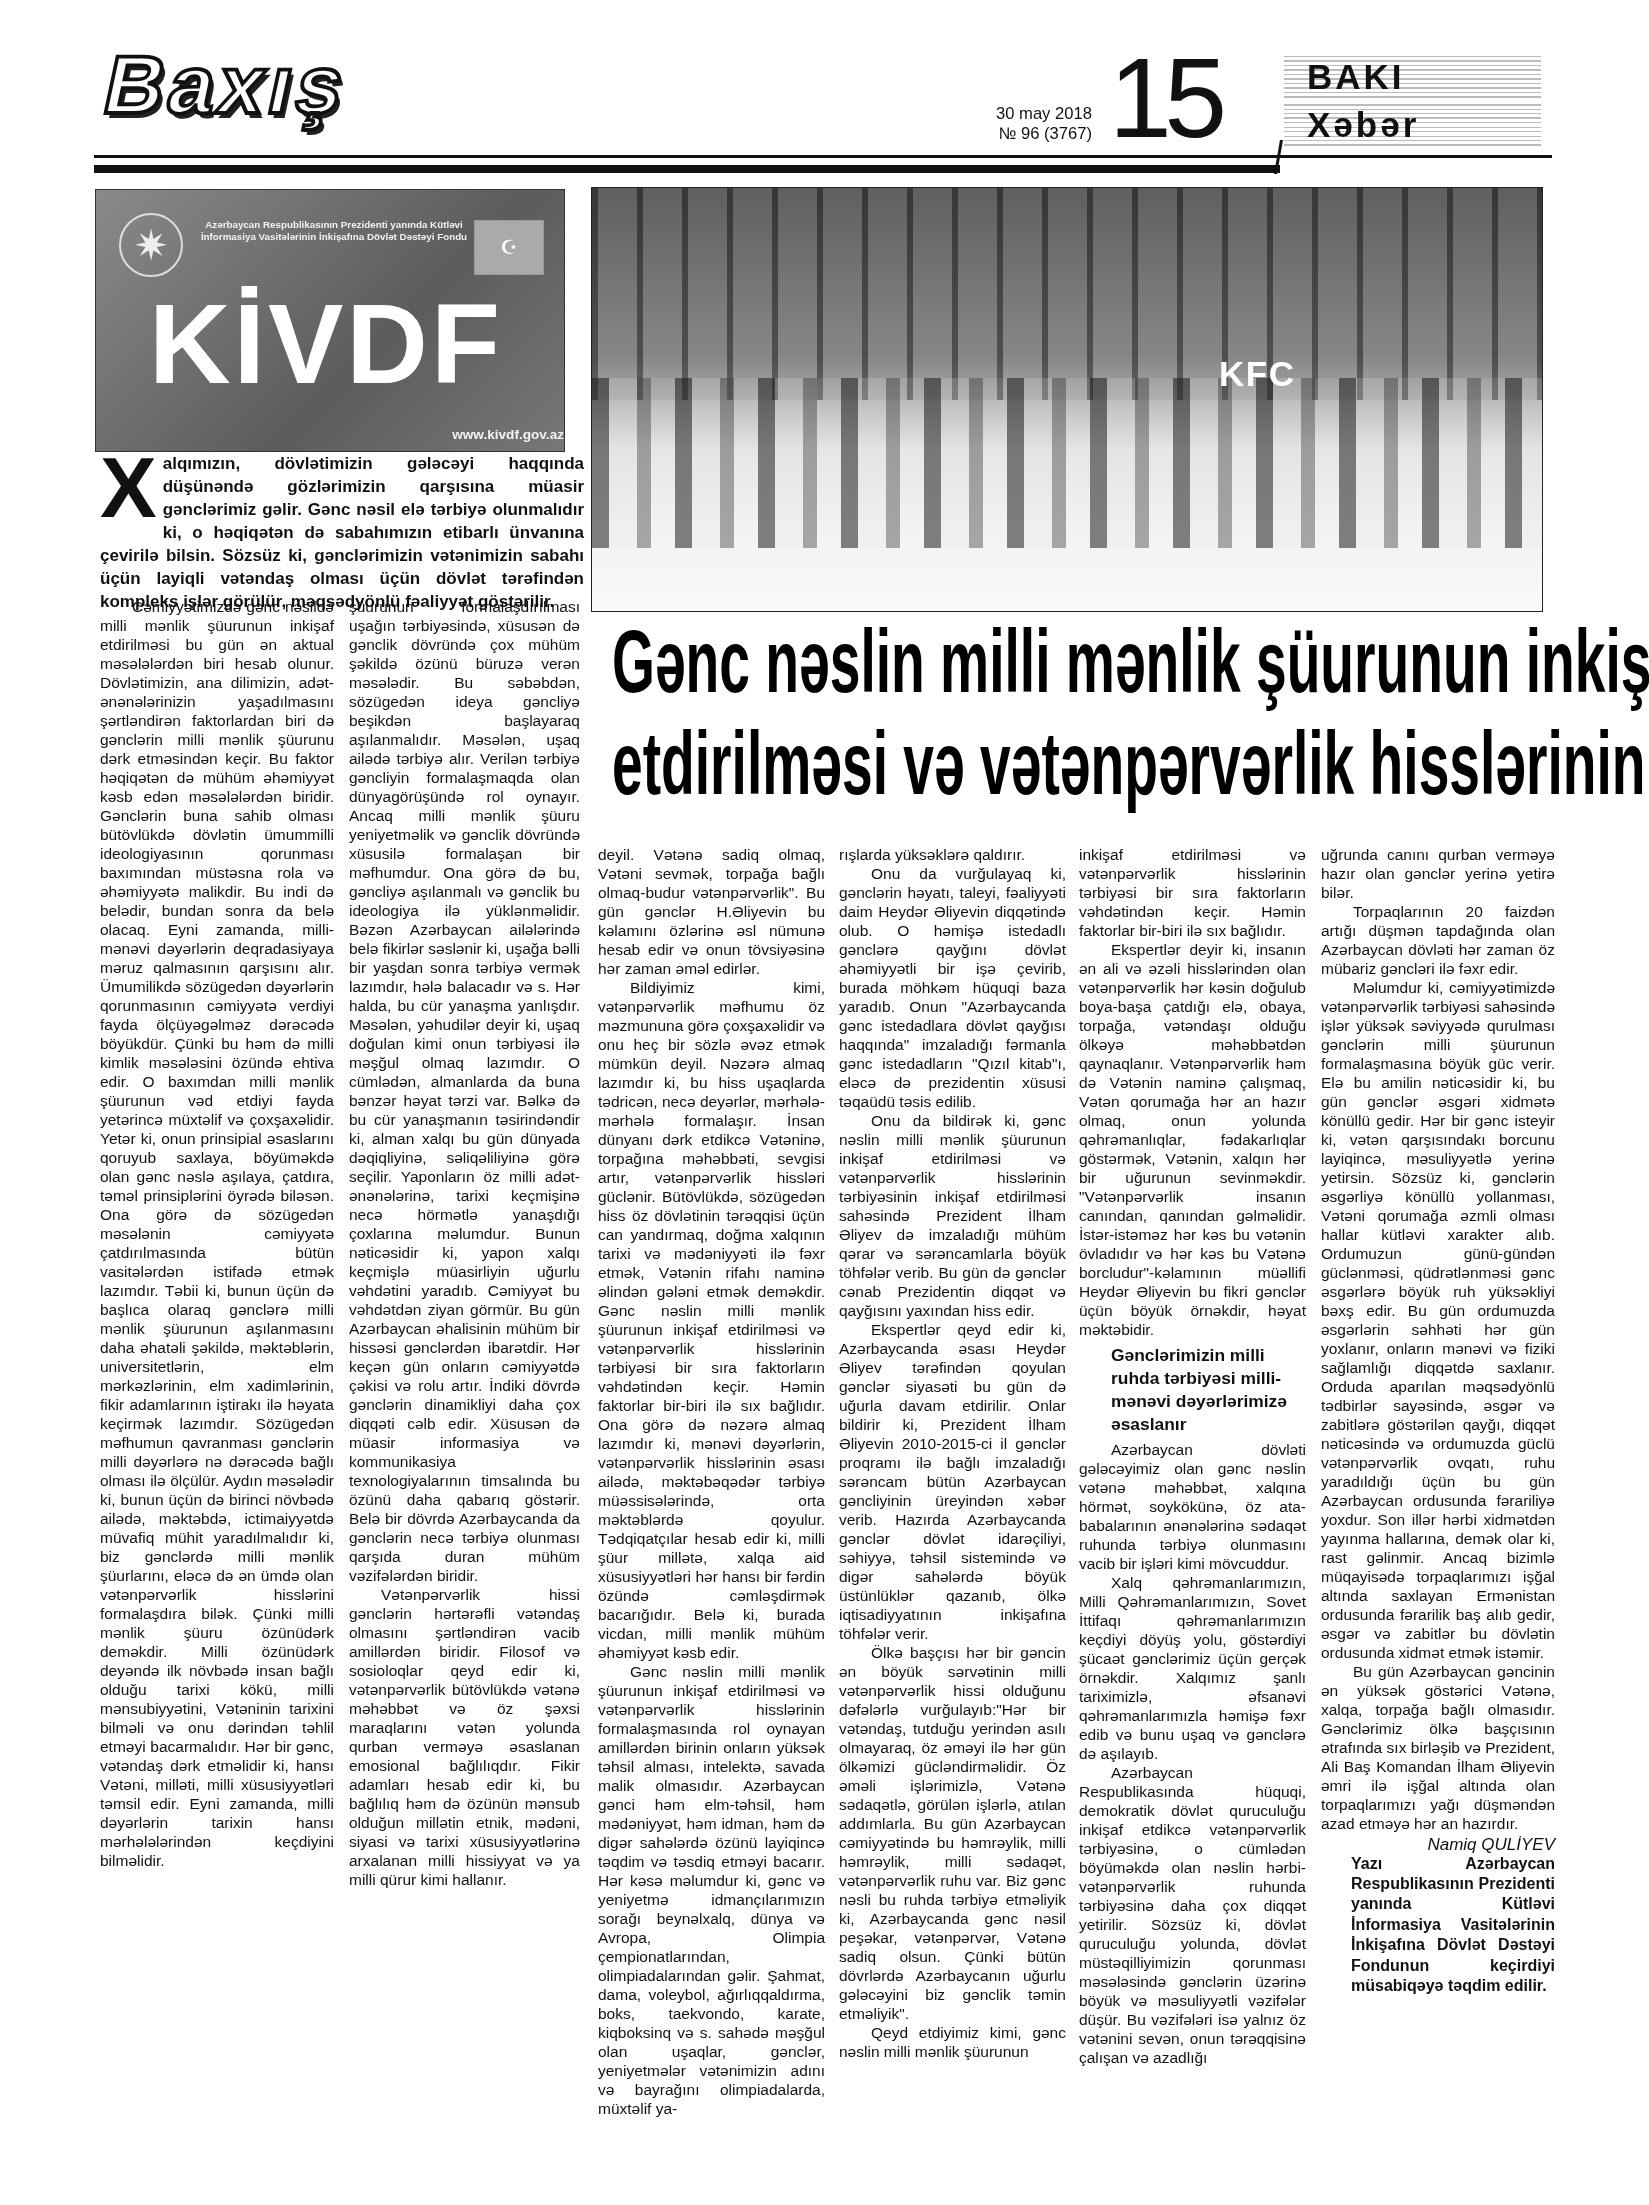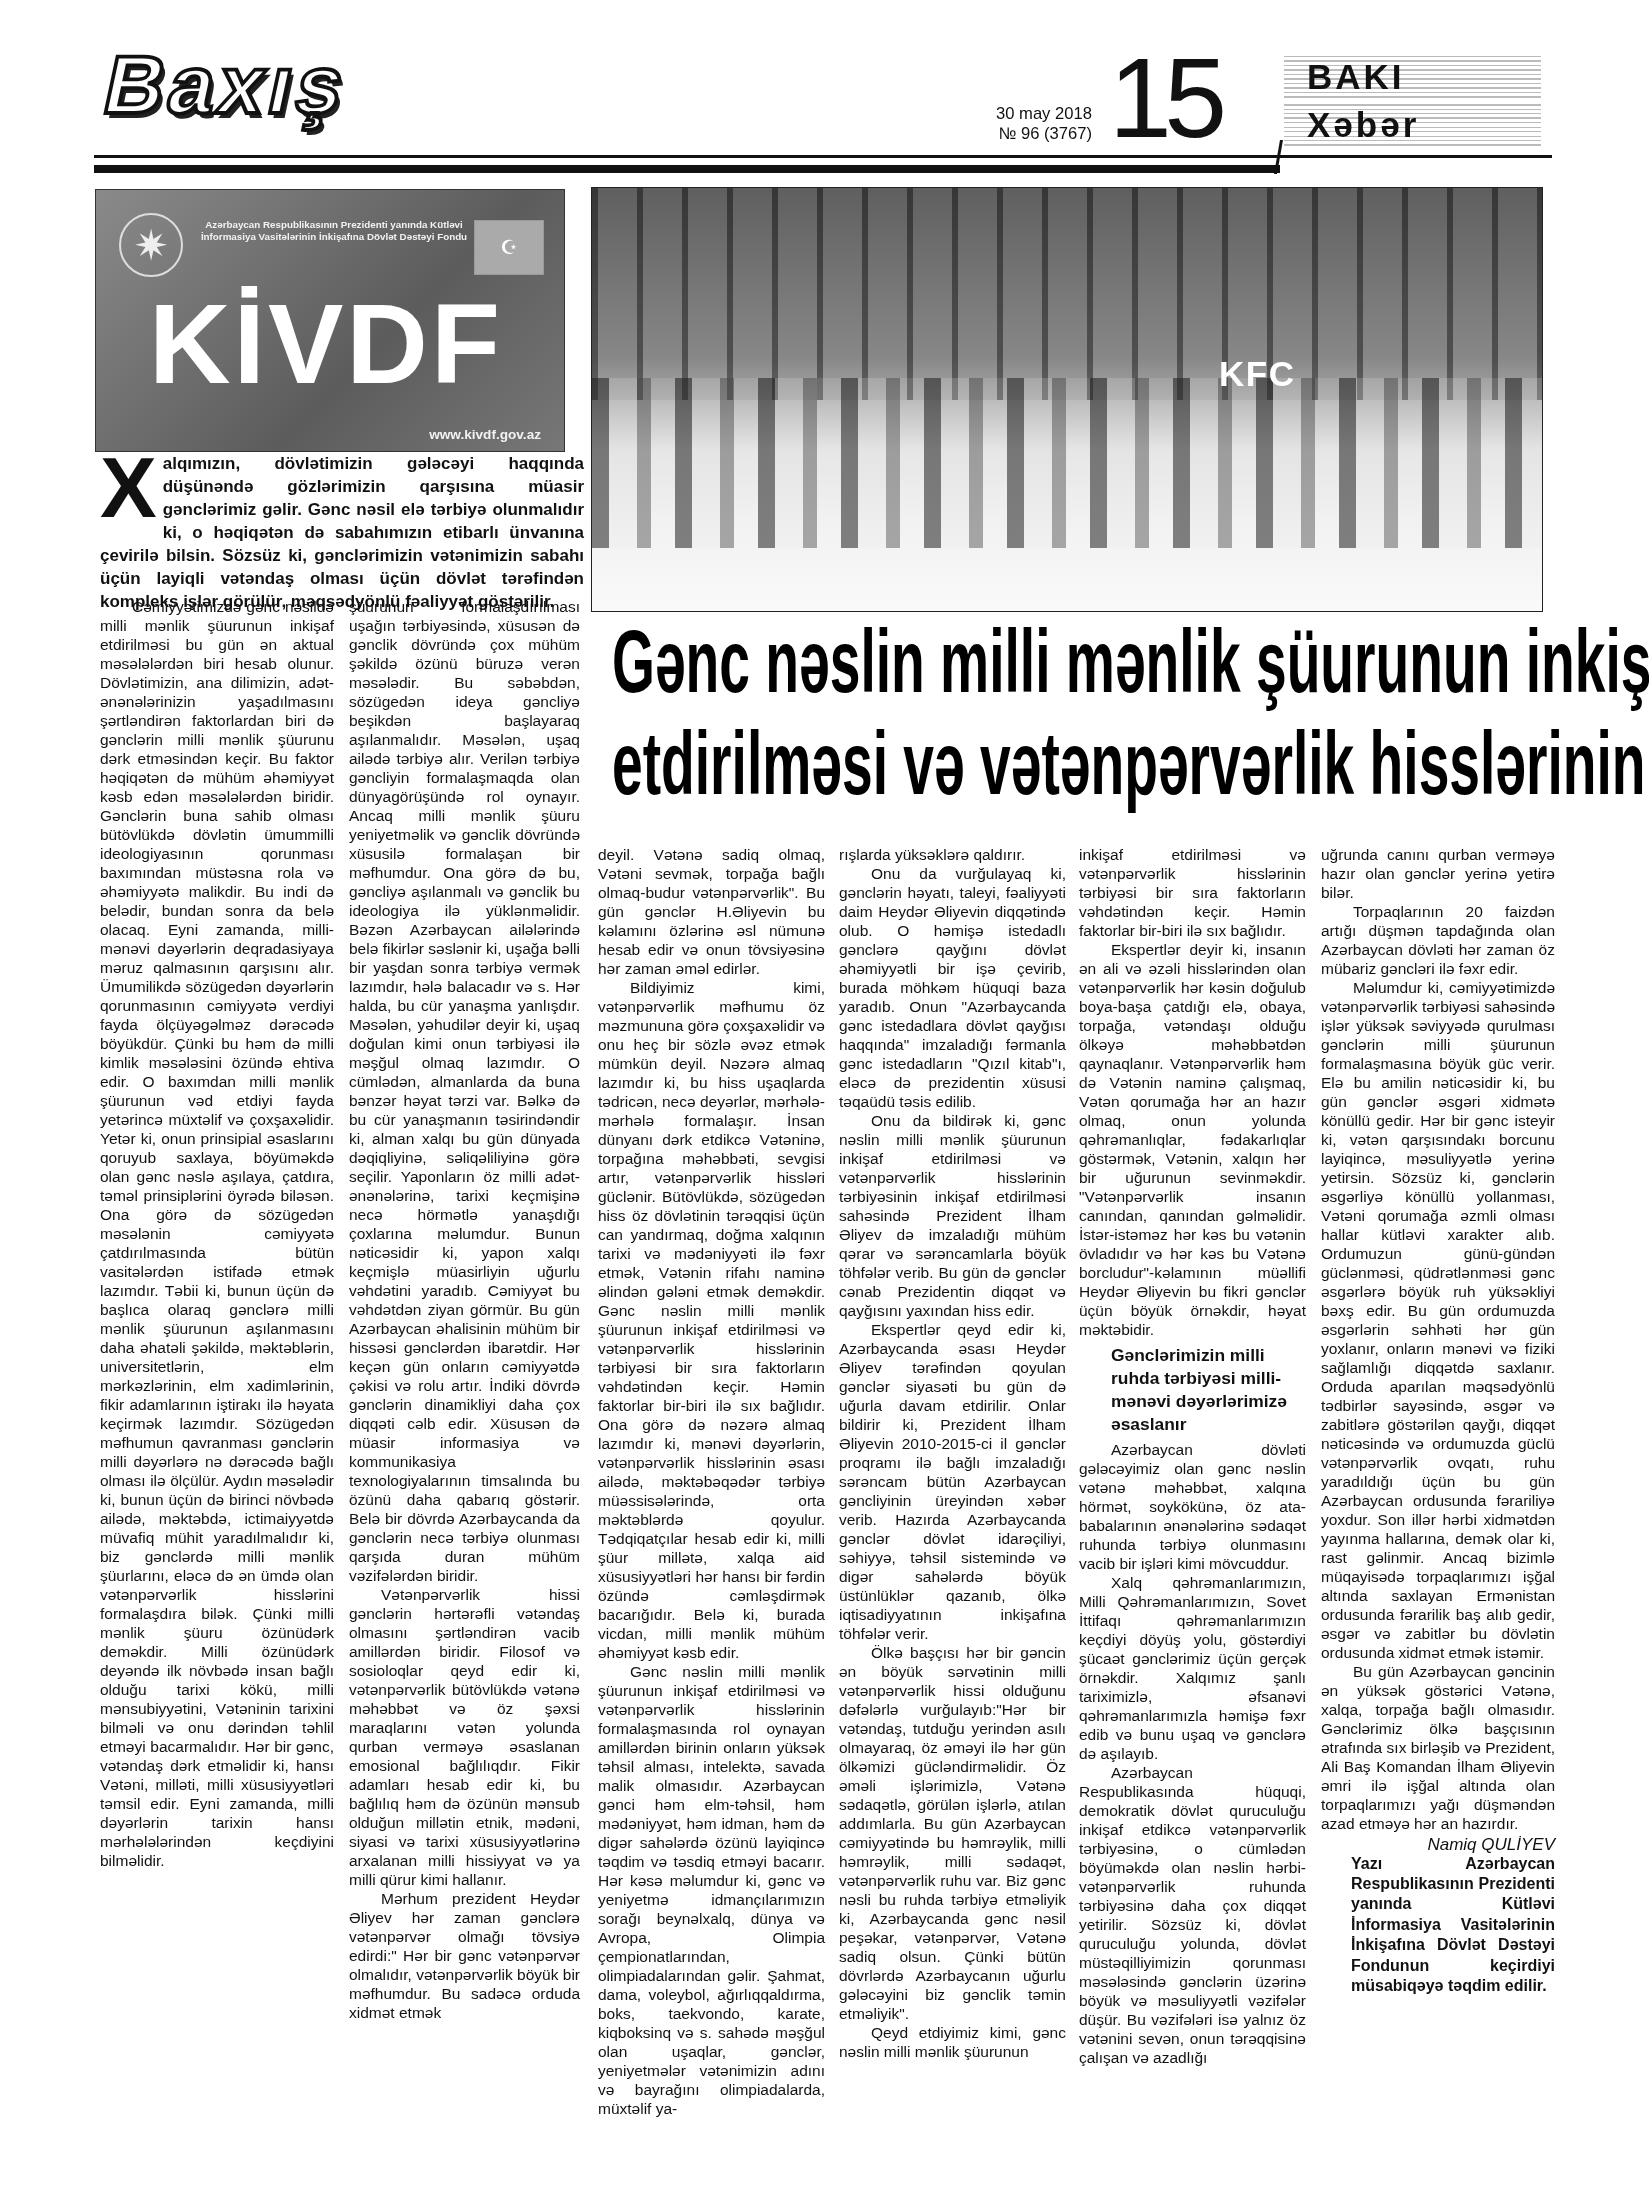--- a/index.html
+++ b/index.html
@@ -12,21 +12,21 @@
   .brand-line { font-weight:bold; font-size:35px; letter-spacing:3px; color:#111; line-height:48px; background:repeating-linear-gradient(180deg,#fff 0 3px,#bbb 3px 4.5px); padding-left:23px; }
   .rule-thin { position:absolute; left:94px; top:155px; width:1458px; height:3px; background:#111; }
   .rule-thick { position:absolute; left:94px; top:165px; width:1186px; height:7.6px; background:#111; }
   .rule-slash { position:absolute; left:1277px; top:140px; width:3px; height:34px; background:#111; transform:skewX(-10deg); }
 
   .kivdf { position:absolute; left:95px; top:189px; width:468px; height:261px; background:linear-gradient(135deg,#8a8a8a,#5c5c5c 60%,#777); border:0.8px solid #333; overflow:hidden; }
   .kivdf-emblem { position:absolute; left:23px; top:23px; width:60px; height:60px; border-radius:50%; border:2.3px solid #ddd; display:flex; align-items:center; justify-content:center; color:#eee; font-size:42px; }
   .kivdf-org { position:absolute; left:83px; top:29px; width:310px; text-align:center; color:#f2f2f2; font-weight:bold; font-size:9.8px; line-height:12px; }
   .kivdf-flag { position:absolute; left:378px; top:30px; width:68px; height:53px; background:#aaa; border:0.8px solid #999; color:#fff; font-size:19.6px; display:flex; align-items:center; justify-content:center; }
   .kivdf-title { position:absolute; left:53px; top:98px; color:#fff; font-weight:bold; font-size:113px; line-height:113px; letter-spacing:3px; }
-  .kivdf-url { position:absolute; right:23px; bottom:9px; color:#f2f2f2; font-weight:bold; font-size:13.6px; }
+  .kivdf-url { position:absolute; right:0; bottom:9px; color:#f2f2f2; font-weight:bold; font-size:13.6px; }
 
   .photo { position:absolute; left:591px; top:187px; width:950px; height:423px; border:0.8px solid #222; overflow:hidden;
     background:
       linear-gradient(180deg, rgba(60,60,60,.85) 0%, rgba(90,90,90,.7) 40%, rgba(200,200,200,.5) 62%, #f1f1f1 80%, #fafafa 100%); }
   .photo .trees { position:absolute; left:0; top:0; width:100%; height:50%; background:repeating-linear-gradient(90deg, rgba(20,20,20,.5) 0 6px, rgba(120,120,120,.2) 6px 45px); }
   .photo .crowd { position:absolute; left:0; top:45%; width:100%; height:40%; background:repeating-linear-gradient(90deg, rgba(30,30,30,.55) 0 16.6px, rgba(230,230,230,.2) 16.6px 45px, rgba(70,70,70,.45) 45px 59px, rgba(255,255,255,.1) 59px 83px); }
   .photo .sign { position:absolute; left:627px; top:166px; color:#fff; font-weight:bold; font-size:35px; letter-spacing:1.5px; }
 
   .headline { position:absolute; left:612px; top:610px; width:937px; font-family:"Liberation Sans Narrow","Liberation Sans", sans-serif; font-weight:bold; color:#000; font-size:89px; line-height:102px; transform:scaleX(0.62); transform-origin:left top; white-space:nowrap; }
   .headline div { width:1511px; }
@@ -90,21 +90,20 @@
   <span>alqımızın, dövlətimizin gələcəyi haqqında düşünəndə gözlərimizin qarşısına müasir gənclərimiz gəlir. Gənc nəsil elə tərbiyə olunmalıdır ki, o həqiqətən də sabahımızın etibarlı ünvanına çevirilə bilsin. Sözsüz ki, gənclərimizin vətənimizin sabahı üçün layiqli vətəndaş olması üçün dövlət tərəfindən kompleks işlər görülür, məqsədyönlü fəaliyyət göstərilir.</span>
 </div>
 
 <div class="col c1">
   <p>Cəmiyyətimizdə gənc nəsildə milli mənlik şüurunun inkişaf etdirilməsi bu gün ən aktual məsələlərdən biri hesab olunur. Dövlətimizin, ana dilimizin, adət-ənənələrinizin yaşadılmasını şərtləndirən faktorlardan biri də gənclərin milli mənlik şüurunu dərk etməsindən keçir. Bu faktor həqiqətən də mühüm əhəmiyyət kəsb edən məsələlərdən biridir. Gənclərin buna sahib olması bütövlükdə dövlətin ümummilli ideologiyasının qorunması baxımından müstəsna rola və əhəmiyyətə malikdir. Bu indi də belədir, bundan sonra da belə olacaq. Eyni zamanda, milli-mənəvi dəyərlərin deqradasiyaya məruz qalmasının qarşısını alır. Ümumilikdə sözügedən dəyərlərin qorunmasının cəmiyyətə verdiyi fayda ölçüyəgəlməz dərəcədə böyükdür. Çünki bu həm də milli kimlik məsələsini özündə ehtiva edir. O baxımdan milli mənlik şüurunun vəd etdiyi fayda yetərincə müxtəlif və çoxşaxəlidir. Yetər ki, onun prinsipial əsaslarını qoruyub saxlaya, böyüməkdə olan gənc nəslə aşılaya, çatdıra, təməl prinsiplərini öyrədə biləsən. Ona görə də sözügedən məsələnin cəmiyyətə çatdırılmasında bütün vasitələrdən istifadə etmək lazımdır. Təbii ki, bunun üçün də başlıca olaraq gənclərə milli mənlik şüurunun aşılanmasını daha əhatəli şəkildə, məktəblərin, universitetlərin, elm mərkəzlərinin, elm xadimlərinin, fikir adamlarının iştirakı ilə həyata keçirmək lazımdır. Sözügedən məfhumun qavranması gənclərin milli dəyərlərə nə dərəcədə bağlı olması ilə ölçülür. Aydın məsələdir ki, bunun üçün də birinci növbədə ailədə, məktəbdə, ictimaiyyətdə müvafiq mühit yaradılmalıdır ki, biz gənclərdə milli mənlik şüurlarını, eləcə də ən ümdə olan vətənpərvərlik hisslərini formalaşdıra bilək. Çünki milli mənlik şüuru özünüdərk deməkdir. Milli özünüdərk deyəndə ilk növbədə insan bağlı olduğu tarixi kökü, milli mənsubiyyətini, Vətəninin tarixini bilməli və onu dərindən təhlil etməyi bacarmalıdır. Hər bir gənc, vətəndaş dərk etməlidir ki, hansı Vətəni, milləti, milli xüsusiyyətləri təmsil edir. Eyni zamanda, milli dəyərlərin tarixin hansı mərhələlərindən keçdiyini bilməlidir.</p>
 </div>
 
 <div class="col c2">
   <p class="noindent">şüurunun formalaşdırılması uşağın tərbiyəsində, xüsusən də gənclik dövründə çox mühüm şəkildə özünü büruzə verən məsələdir. Bu səbəbdən, sözügedən ideya gəncliyə beşikdən başlayaraq aşılanmalıdır. Məsələn, uşaq ailədə tərbiyə alır. Verilən tərbiyə gəncliyin formalaşmaqda olan dünyagörüşündə rol oynayır. Ancaq milli mənlik şüuru yeniyetməlik və gənclik dövründə xüsusilə formalaşan bir məfhumdur. Ona görə də bu, gəncliyə aşılanmalı və gənclik bu ideologiya ilə yüklənməlidir. Bəzən Azərbaycan ailələrində belə fikirlər səslənir ki, uşağa bəlli bir yaşdan sonra tərbiyə vermək lazımdır, hələ balacadır və s. Hər halda, bu cür yanaşma yanlışdır. Məsələn, yəhudilər deyir ki, uşaq doğulan kimi onun tərbiyəsi ilə məşğul olmaq lazımdır. O cümlədən, almanlarda da buna bənzər həyat tərzi var. Bəlkə də bu cür yanaşmanın təsirindəndir ki, alman xalqı bu gün dünyada dəqiqliyinə, səliqəliliyinə görə seçilir. Yaponların öz milli adət-ənənələrinə, tarixi keçmişinə necə hörmətlə yanaşdığı çoxlarına məlumdur. Bunun nəticəsidir ki, yapon xalqı keçmişlə müasirliyin uğurlu vəhdətini yaradıb. Cəmiyyət bu vəhdətdən ziyan görmür. Bu gün Azərbaycan əhalisinin mühüm bir hissəsi gənclərdən ibarətdir. Hər keçən gün onların cəmiyyətdə çəkisi və rolu artır. İndiki dövrdə gənclərin dinamikliyi daha çox diqqəti cəlb edir. Xüsusən də müasir informasiya və kommunikasiya texnologiyalarının timsalında bu özünü daha qabarıq göstərir. Belə bir dövrdə Azərbaycanda da gənclərin necə tərbiyə olunması qarşıda duran mühüm vəzifələrdən biridir.</p>
   <p>Vətənpərvərlik hissi gənclərin hərtərəfli vətəndaş olmasını şərtləndirən vacib amillərdən biridir. Filosof və sosioloqlar qeyd edir ki, vətənpərvərlik bütövlükdə vətənə məhəbbət və öz şəxsi maraqlarını vətən yolunda qurban verməyə əsaslanan emosional bağlılıqdır. Fikir adamları hesab edir ki, bu bağlılıq həm də özünün mənsub olduğun millətin etnik, mədəni, siyasi və tarixi xüsusiyyətlərinə arxalanan milli hissiyyat və ya milli qürur kimi hallanır.</p>
-  <p>Mərhum prezident Heydər Əliyev hər zaman gənclərə vətənpərvər olmağı tövsiyə edirdi:" Hər bir gənc vətənpərvər olmalıdır, vətənpərvərlik böyük bir məfhumdur. Bu sadəcə orduda xidmət etmək</p>
 </div>
 
 <div class="col c3">
   <p class="noindent">deyil. Vətənə sadiq olmaq, Vətəni sevmək, torpağa bağlı olmaq-budur vətənpərvərlik". Bu gün gənclər H.Əliyevin bu kəlamını özlərinə əsl nümunə hesab edir və onun tövsiyəsinə hər zaman əməl edirlər.</p>
   <p>Bildiyimiz kimi, vətənpərvərlik məfhumu öz məzmununa görə çoxşaxəlidir və onu heç bir sözlə əvəz etmək mümkün deyil. Nəzərə almaq lazımdır ki, bu hiss uşaqlarda tədricən, necə deyərlər, mərhələ-mərhələ formalaşır. İnsan dünyanı dərk etdikcə Vətəninə, torpağına məhəbbəti, sevgisi artır, vətənpərvərlik hissləri güclənir. Bütövlükdə, sözügedən hiss öz dövlətinin tərəqqisi üçün can yandırmaq, doğma xalqının tarixi və mədəniyyəti ilə fəxr etmək, Vətənin rifahı naminə əlindən gələni etmək deməkdir. Gənc nəslin milli mənlik şüurunun inkişaf etdirilməsi və vətənpərvərlik hisslərinin tərbiyəsi bir sıra faktorların vəhdətindən keçir. Həmin faktorlar bir-biri ilə sıx bağlıdır. Ona görə də nəzərə almaq lazımdır ki, mənəvi dəyərlərin, vətənpərvərlik hisslərinin əsası ailədə, məktəbəqədər tərbiyə müəssisələrində, orta məktəblərdə qoyulur. Tədqiqatçılar hesab edir ki, milli şüur millətə, xalqa aid xüsusiyyətləri hər hansı bir fərdin özündə cəmləşdirmək bacarığıdır. Belə ki, burada vicdan, milli mənlik mühüm əhəmiyyət kəsb edir.</p>
   <p>Gənc nəslin milli mənlik şüurunun inkişaf etdirilməsi və vətənpərvərlik hisslərinin formalaşmasında rol oynayan amillərdən birinin onların yüksək təhsil alması, intelektə, savada malik olmasıdır. Azərbaycan gənci həm elm-təhsil, həm mədəniyyət, həm idman, həm də digər sahələrdə özünü layiqincə təqdim və təsdiq etməyi bacarır. Hər kəsə məlumdur ki, gənc və yeniyetmə idmançılarımızın sorağı beynəlxalq, dünya və Avropa, Olimpia çempionatlarından, olimpiadalarından gəlir. Şahmat, dama, voleybol, ağırlıqqaldırma, boks, taekvondo, karate, kiqboksinq və s. sahədə məşğul olan uşaqlar, gənclər, yeniyetmələr vətənimizin adını və bayrağını olimpiadalarda, müxtəlif ya-</p>
 </div>
 
 <div class="col c4">
   <p class="noindent">rışlarda yüksəklərə qaldırır.</p>

